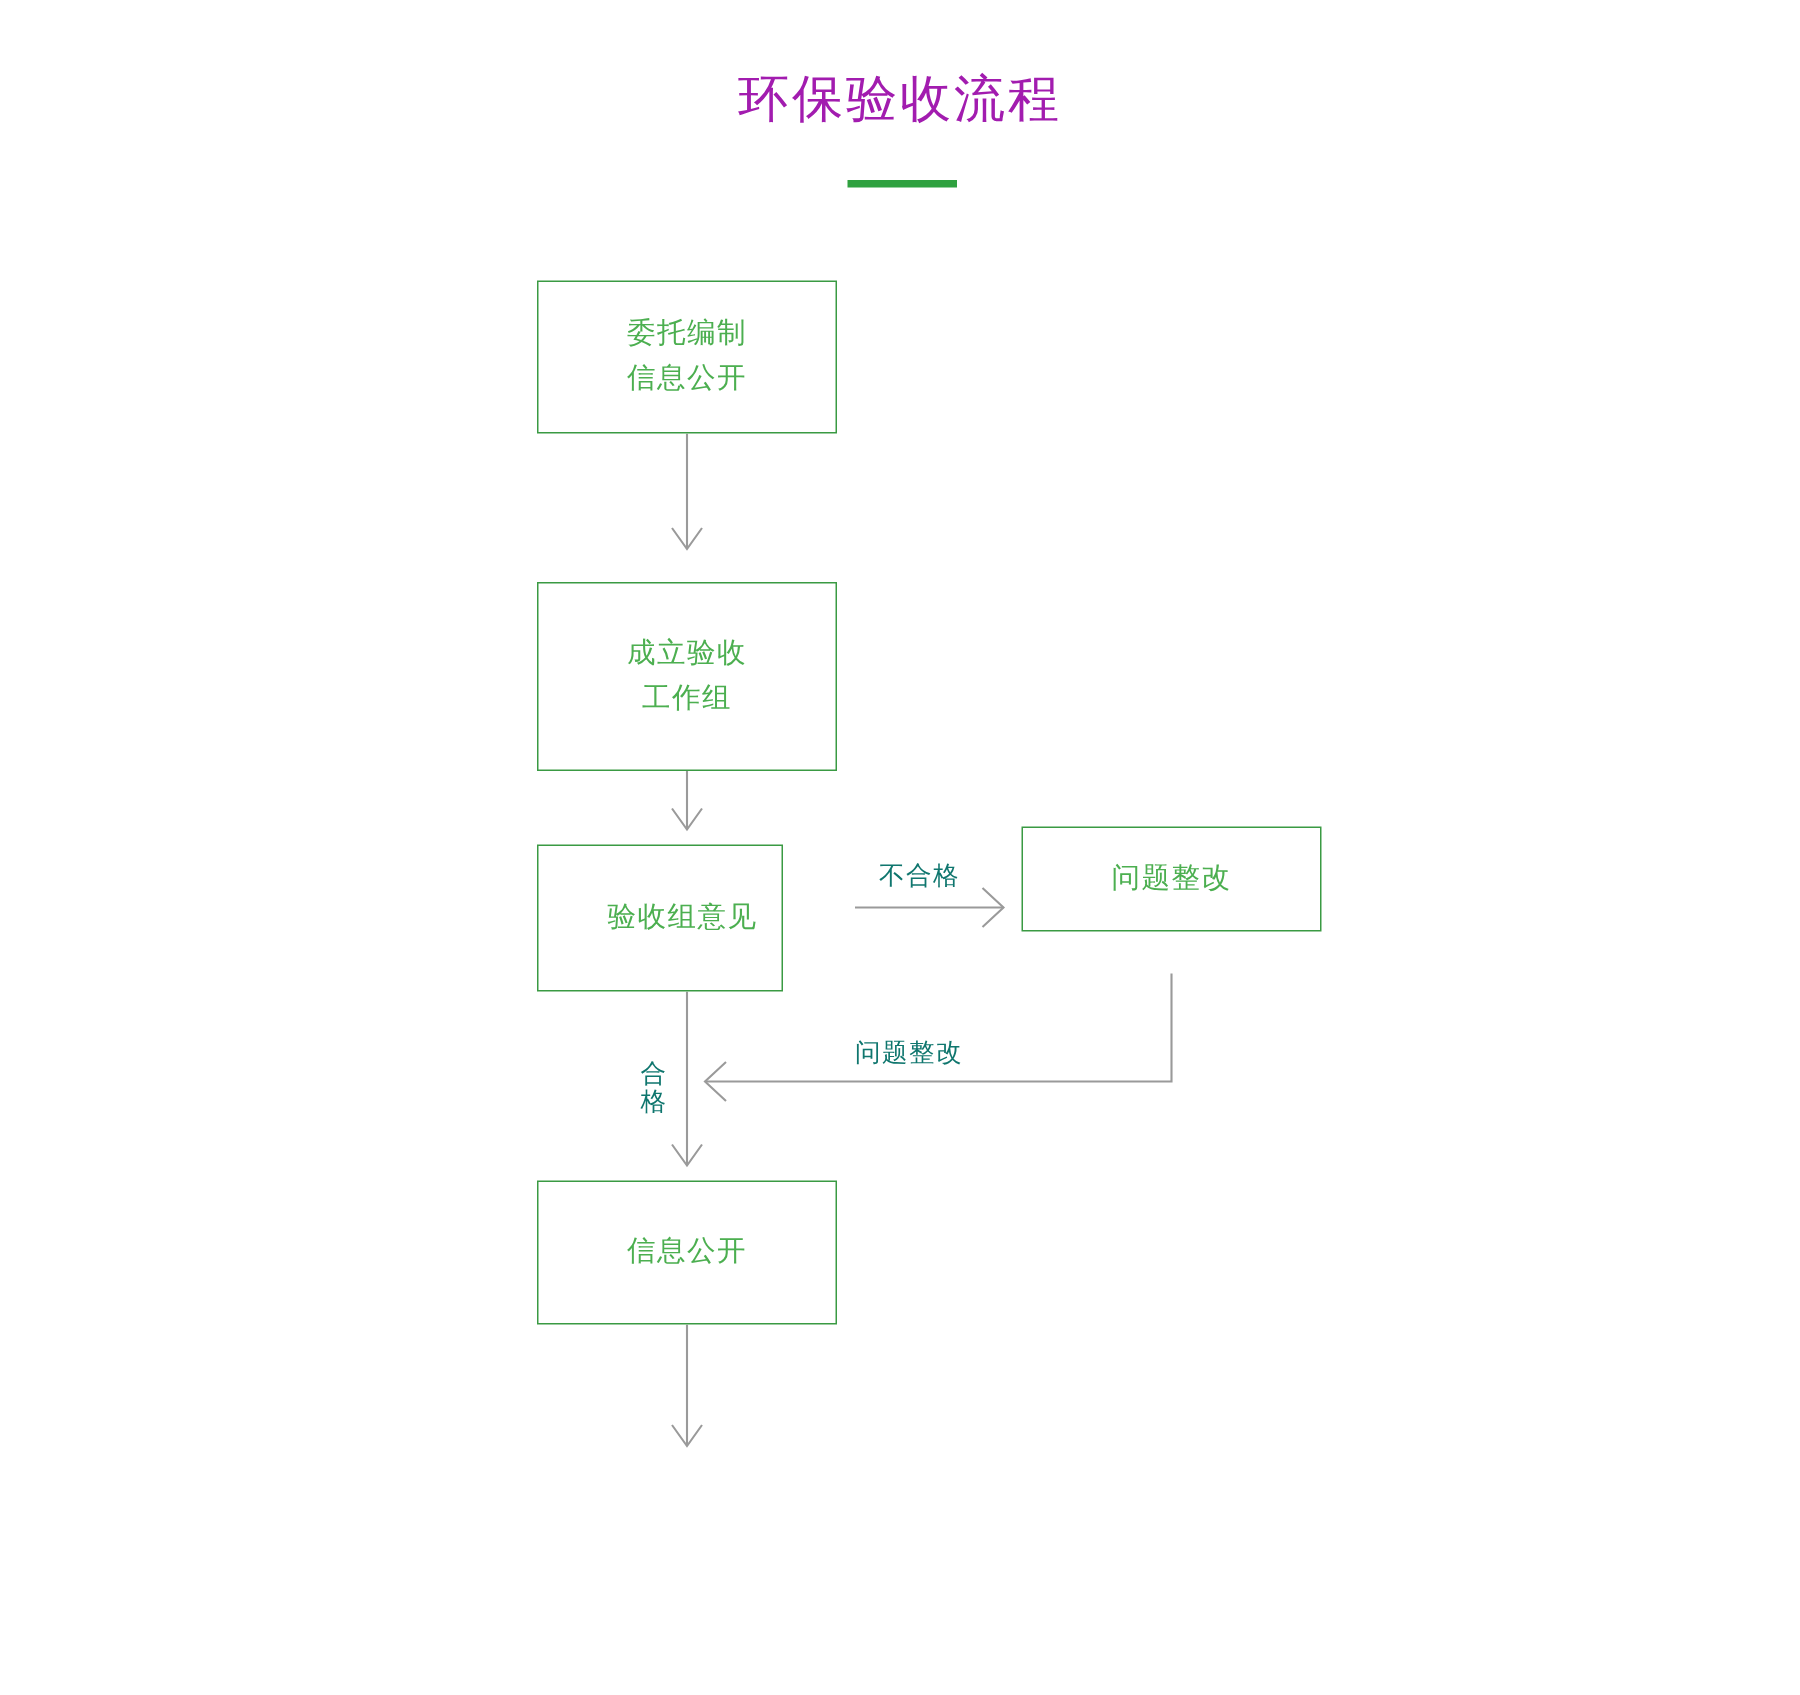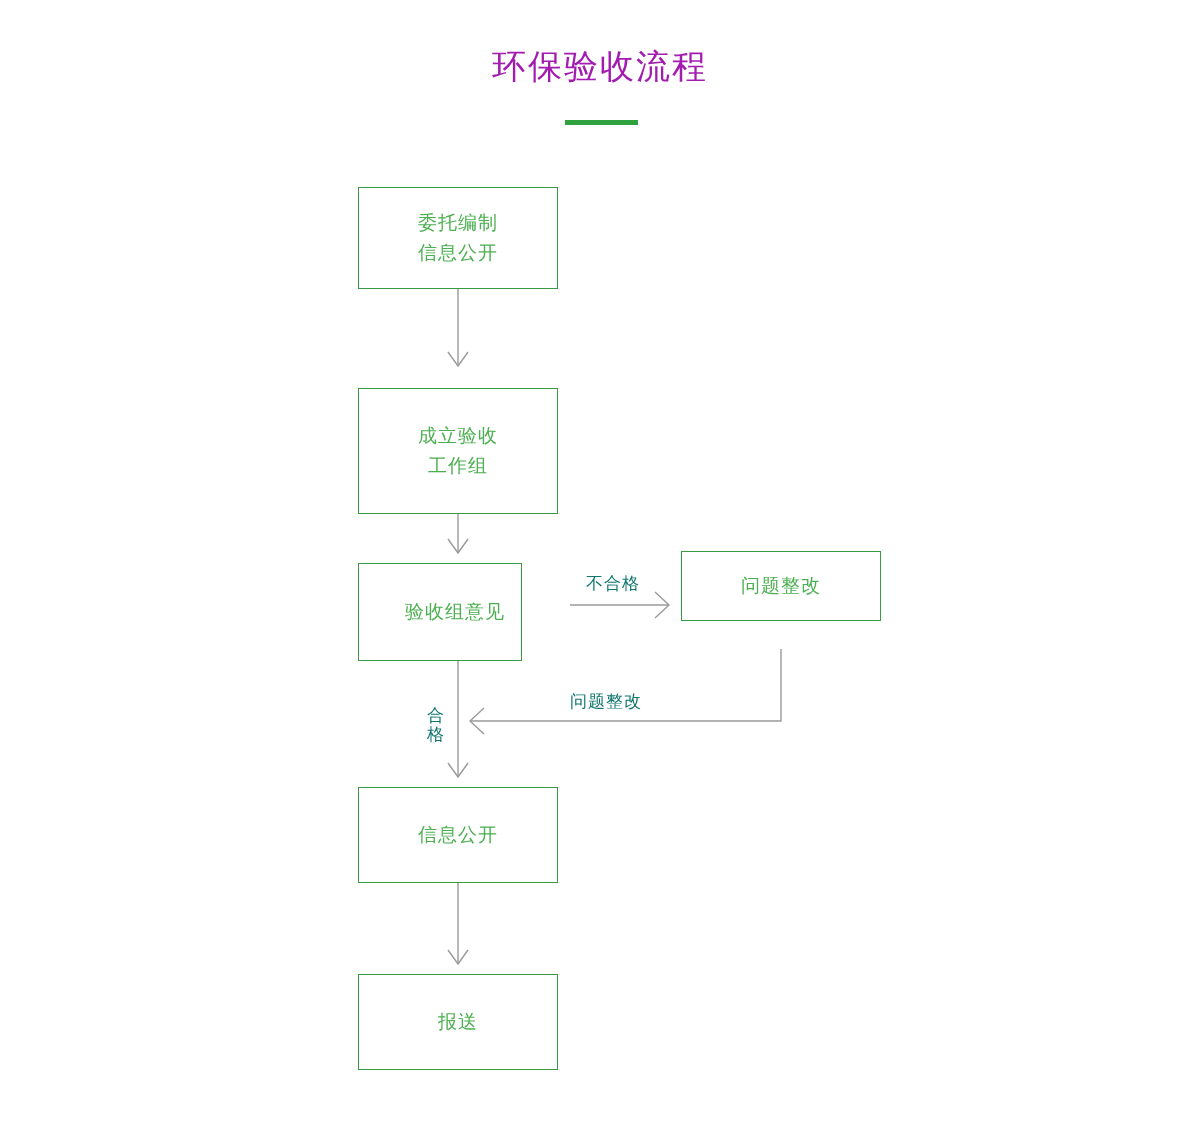--- a/index.html
+++ b/index.html
@@ -146,21 +146,20 @@
 
   <div class="node" id="node-2">成立验收
 工作组</div>
 
   <div class="node" id="node-3">验收组意见</div>
 
   <div class="node" id="node-4">问题整改</div>
 
   <div class="node" id="node-5">信息公开</div>
 
-  <div class="node" id="node-6">报送</div>
 
   <div class="edge-label" id="label-fail">不合格</div>
 
   <div class="edge-label" id="label-rectified">问题整改</div>
 
   <div class="edge-label" id="label-pass">合格</div>
 
 </div>
 
 </body></html>

